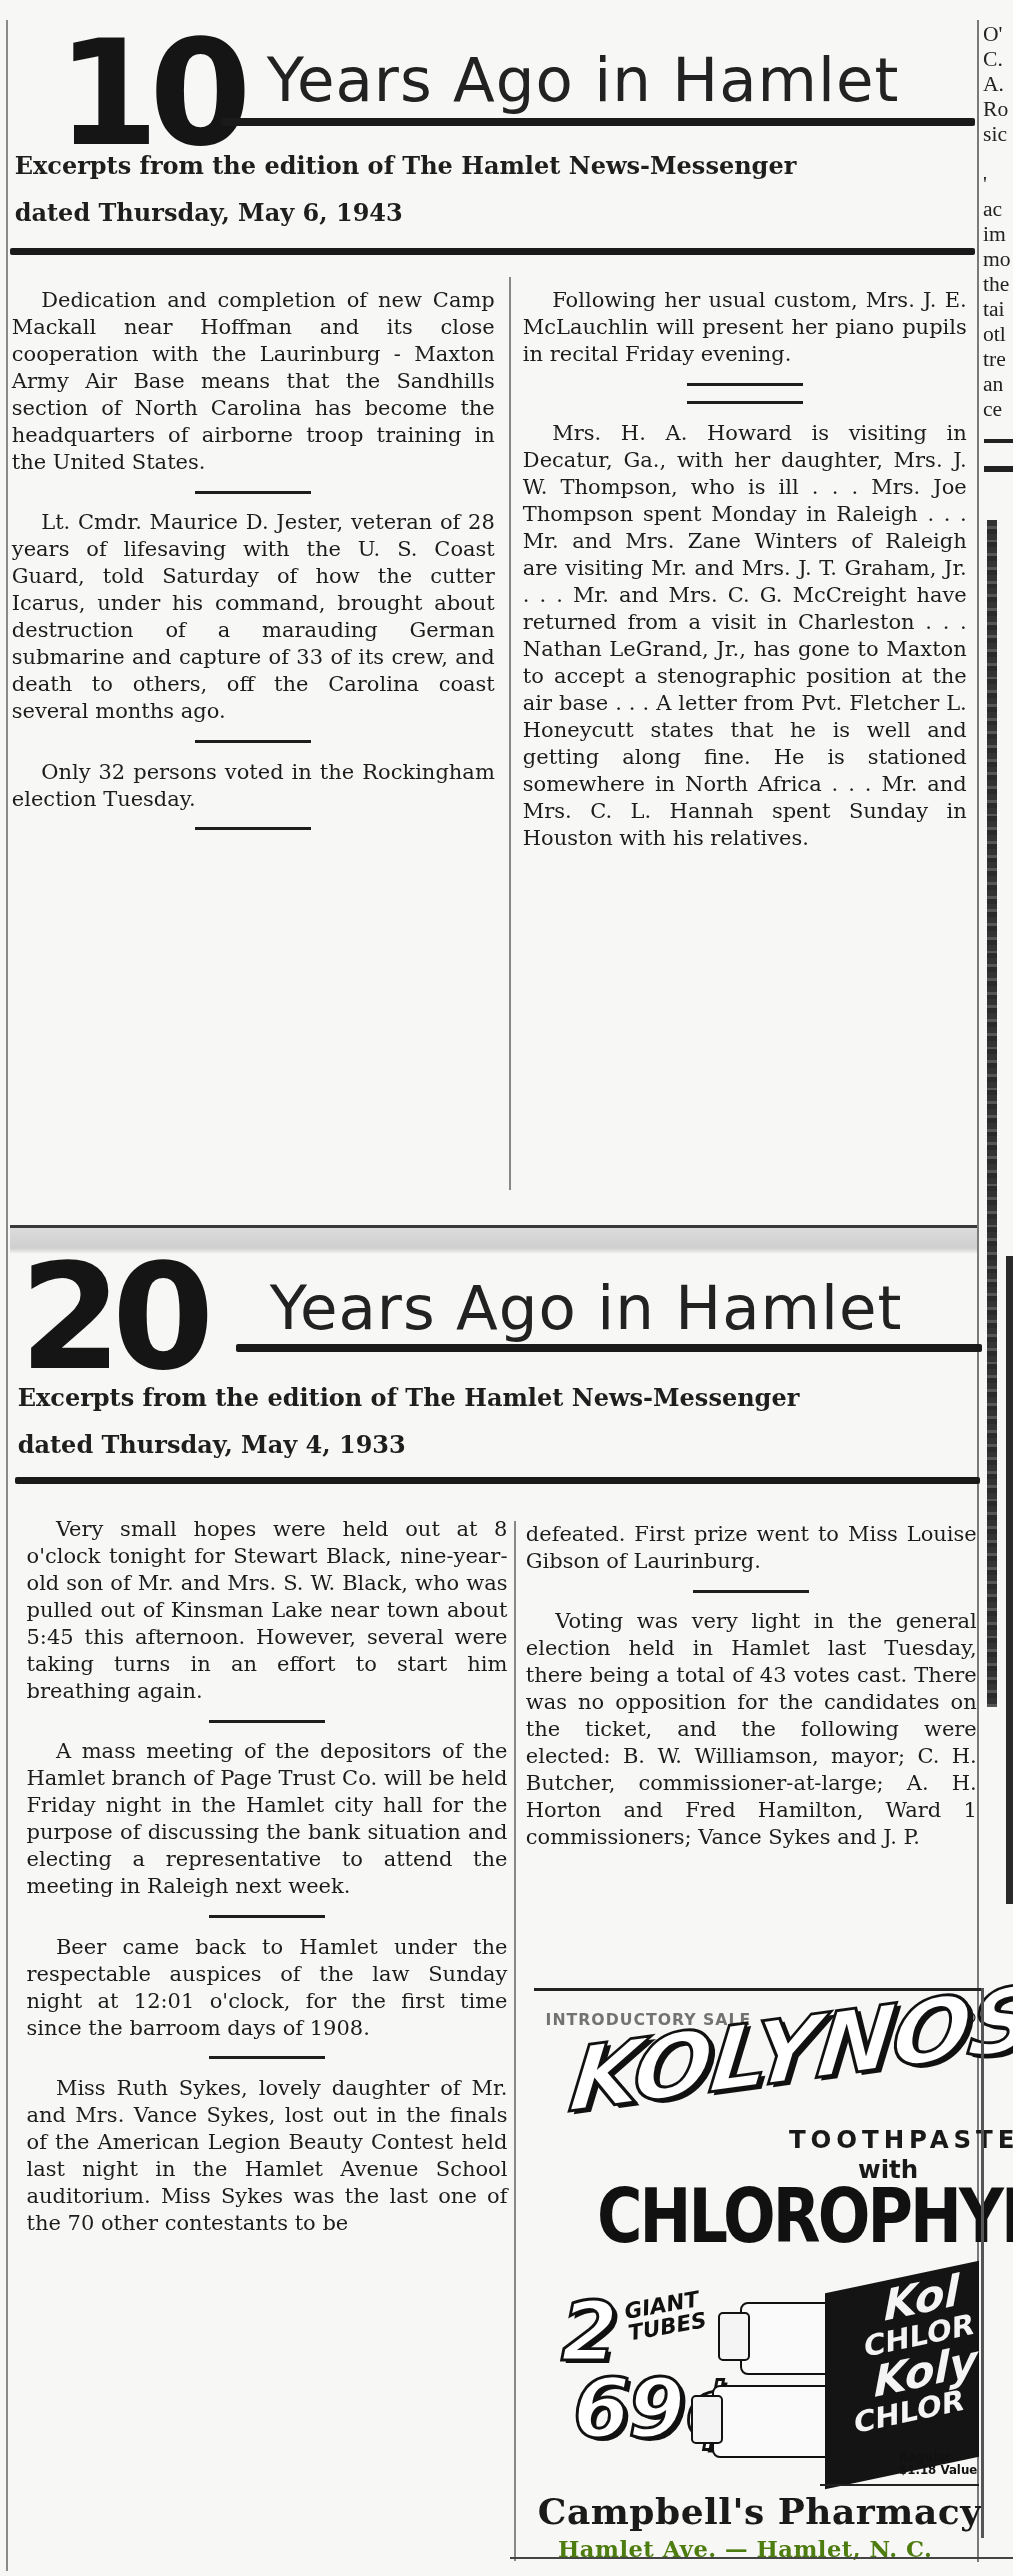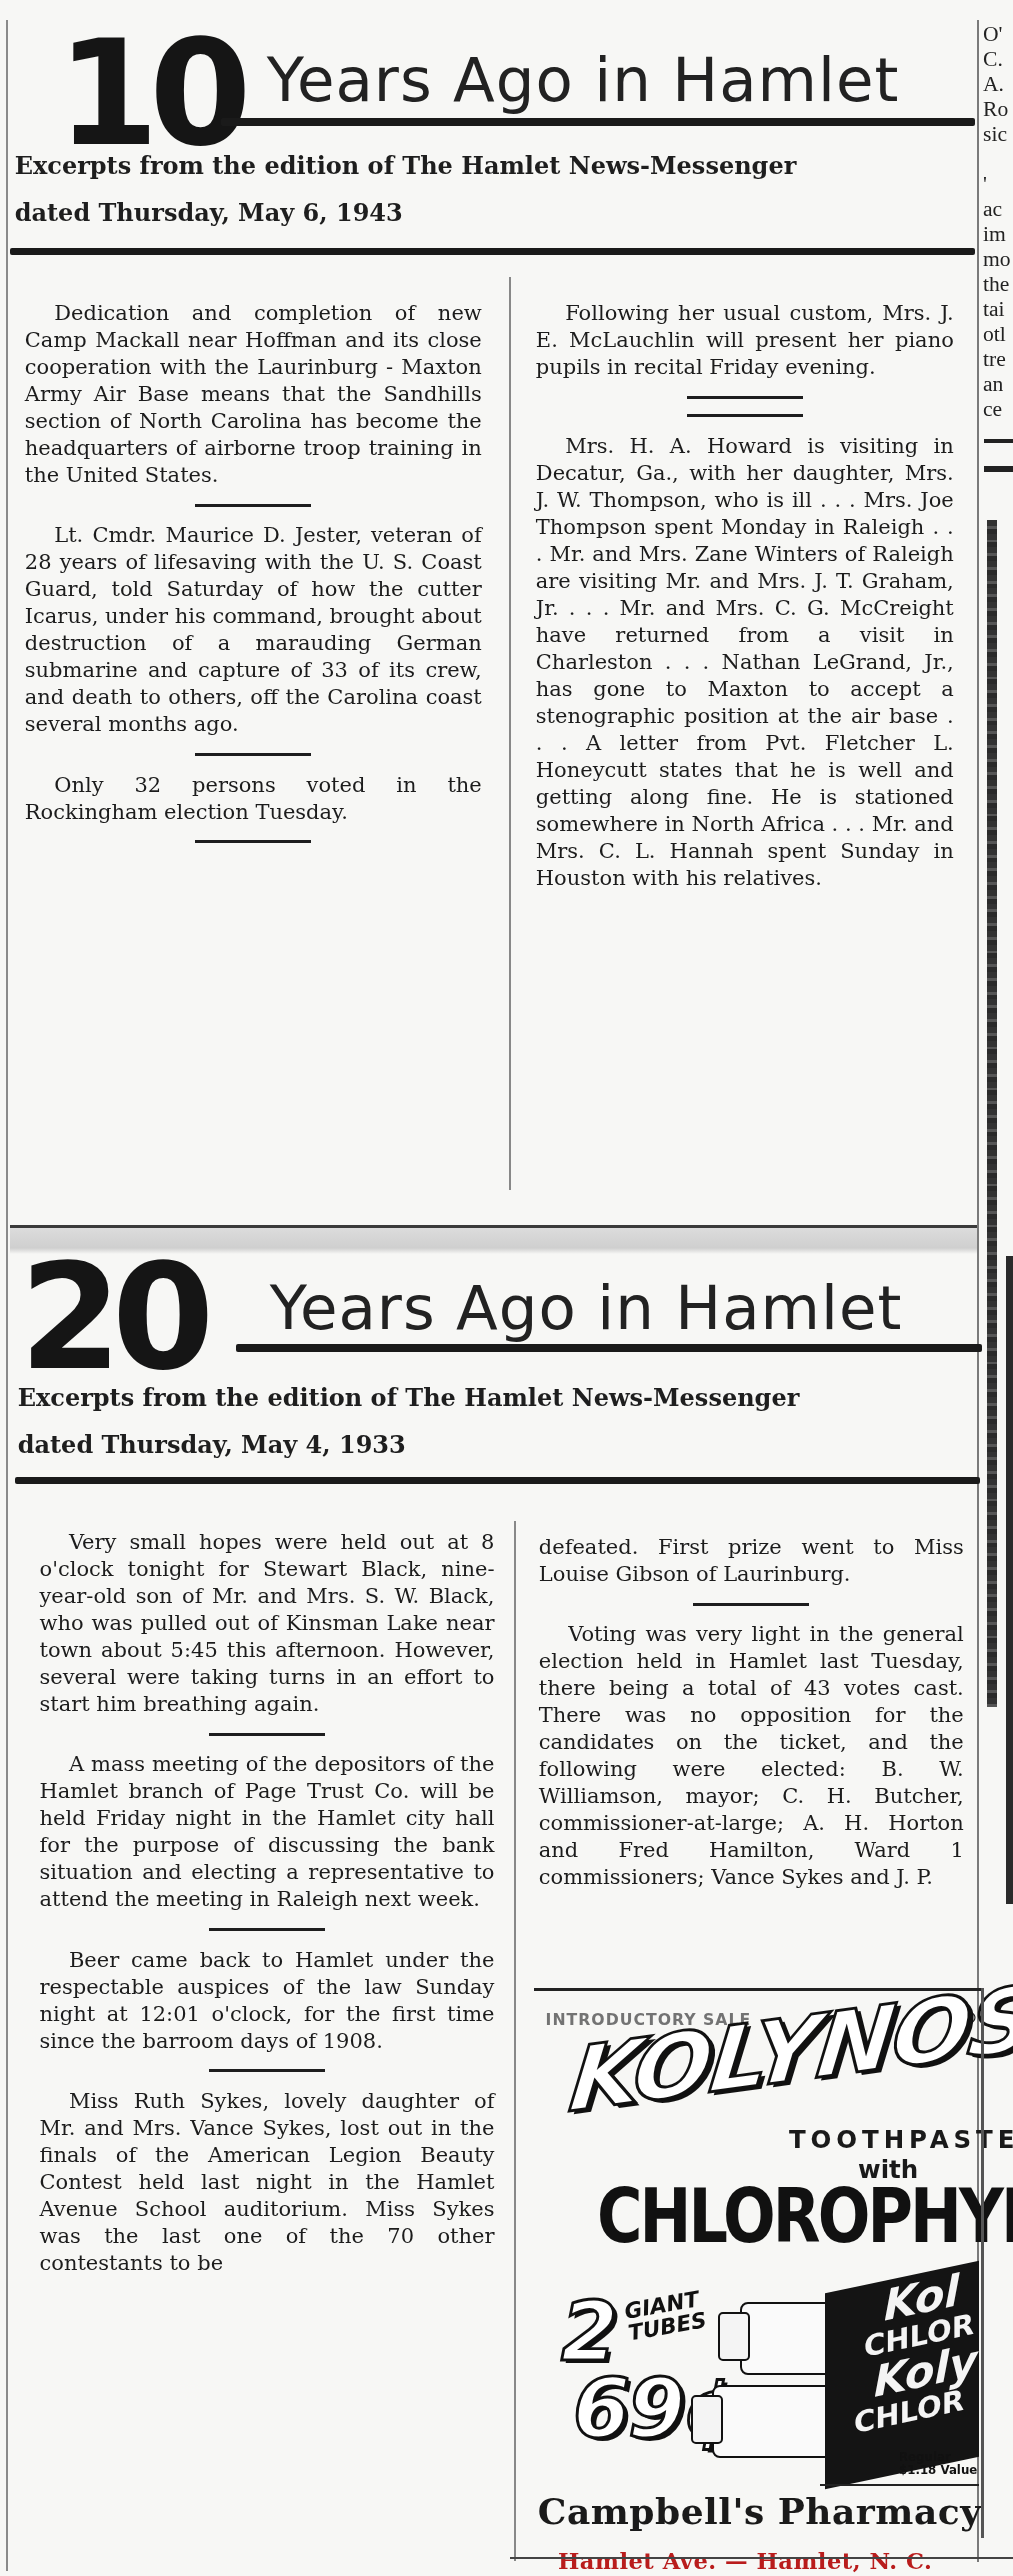--- a/index.html
+++ b/index.html
@@ -32,21 +32,21 @@
     .hdr-title { position: absolute; font-family: "DejaVu Sans", "Liberation Sans", sans-serif;
       font-weight: normal; font-size: 61px; line-height: 1; color: #222; letter-spacing: 1px; white-space: nowrap; }
     .hdr-rule { position: absolute; height: 7.9px; background: #1a1a1a; border-radius: 2px; }
     .hdr-sub { position: absolute; width: 957px; font-family: "DejaVu Serif", serif;
       font-weight: bold; font-size: 24px; line-height: 1.1; color: #1e1e1e; white-space: nowrap; }
     .hdr-bottom-rule { position: absolute; height: 6.9px; background: #1a1a1a; border-radius: 2px; }
 
     
     .col { position: absolute; font-family: "DejaVu Serif", "Liberation Serif", serif; font-size: 21px;
       line-height: 27px; text-align: justify; color: #1c1c1c; }
-    .col p { margin: 13px; text-indent: 1.4em; }
+    .col p { margin: 0; text-indent: 1.4em; }
     .col p.cont { text-indent: 0; }
     .short-rule { width: 116px; height: 2.9px; background: #1e1e1e; margin: 14.7px auto 15.7px auto; }
 
     .col-divider { position: absolute; width: 2px; background: #888; }
 
     .section-sep { position: absolute; left: 9.8px; width: 967px; height: 35px;
       background: linear-gradient(180deg, #f7f7f5 0, #f7f7f5 5.9px, #3a3a3a 5.9px, #3a3a3a 8.8px, #dcdcdc 8.8px, #cfcfcf 29px, #f7f7f5 35px); }
 
     
     .ad { position: absolute; left: 526px; top: 1988px; width: 453px; height: 569px; }
@@ -78,21 +78,21 @@
     .ad-box .b3 { font-size: 43px; font-style: italic; margin: 0 0 0 49px; line-height: 43px; }
     .ad-box .b4 { font-size: 29px; margin: 0 0 0 29px; line-height: 31px; }
     .ad-tube { position: absolute; height: 69px; background: #fafafa; border: 2.9px solid #111; border-radius: 7.9px; }
     .ad-cap { position: absolute; width: 27.5px; height: 45px; background: #f4f4f4; border: 2.9px solid #111; border-radius: 4.9px; }
     .ad-regular { position: absolute; left: 373px; top: 463px; font-family: "DejaVu Sans", sans-serif; font-weight: bold;
       font-size: 11.8px; line-height: 12.8px; color: #111; }
     .ad-rule2 { position: absolute; left: 294px; top: 496px; width: 159px; height: 2px; background: #222; }
     .ad-store { position: absolute; left: 11.8px; top: 502px; font-family: "DejaVu Serif", serif; font-weight: bold; font-size: 36px;
       color: #1a1a1a; white-space: nowrap; letter-spacing: 0.5px; }
     .ad-address { position: absolute; left: 32px; top: 548px; font-family: "DejaVu Serif", serif; font-weight: bold; font-size: 22.6px;
-      color: #b91c1c; white-space: nowrap; letter-spacing: 0.5px; margin-top: 12px; }
+      color: #4d7c0f; white-space: nowrap; letter-spacing: 0.5px; }
     .ad-side-rule { position: absolute; left: 981px; top: 1988px; width: 2.9px; height: 550px; background: #555; }
     .bottom-rule { position: absolute; left: 510px; top: 2557px; width: 503px; height: 2px; background: #444; }
   </style>
 </head>
 <body>
 
 <div class="page">
 
   <div class="left-rule"></div>
   <div class="right-col-rule"></div>

